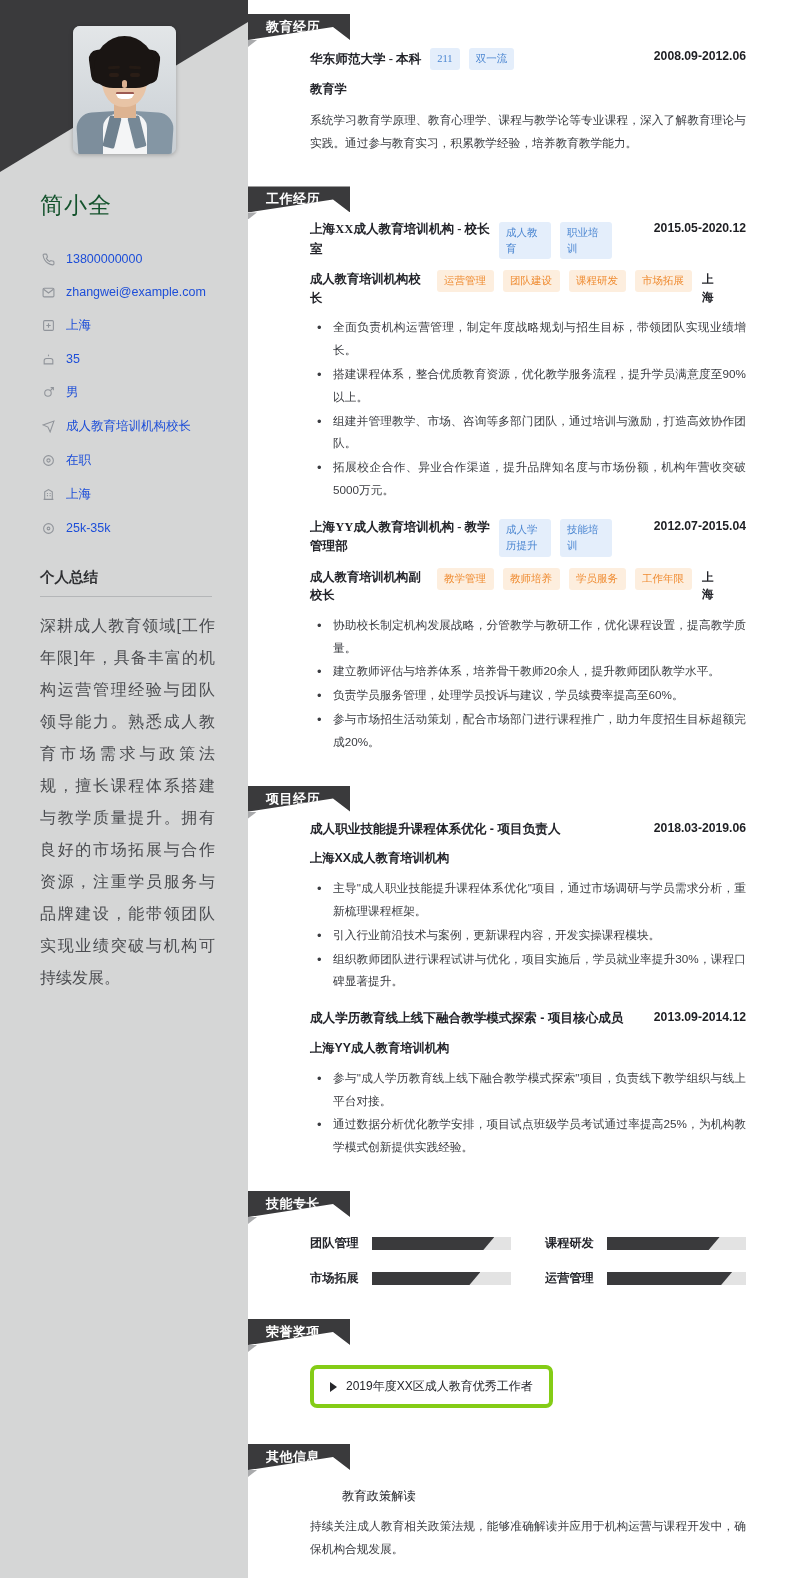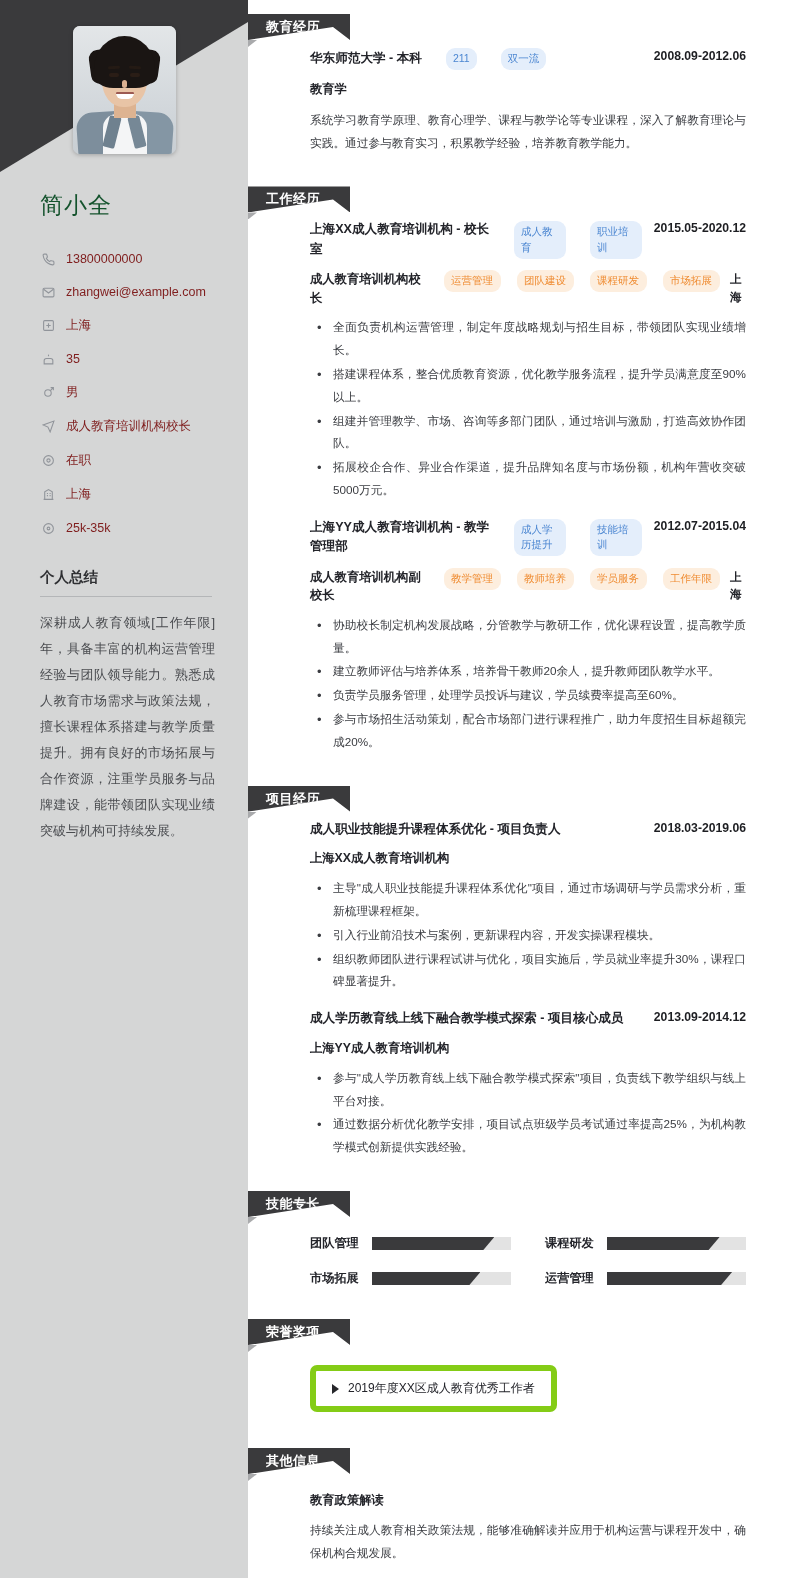--- a/index.html
+++ b/index.html
@@ -79,26 +79,26 @@
     position: relative; z-index: 2;
     margin: 36px 0 0 40px;
     font-size: 23px; font-weight: normal; color: #14532d;
     letter-spacing: 1px;
   }
   .contact-list { position: relative; z-index: 2; margin: 30px 0 0 40px; }
   .contact-row { display: flex; align-items: center; margin-bottom: 17px; }
   .contact-icon { width: 16px; height: 16px; flex: 0 0 16px; margin-right: 10px;
                   display: flex; align-items: center; justify-content: center; color: #90949a; }
   .contact-icon svg { width: 13px; height: 13px; display: block; }
-  .contact-text { font-size: 12.5px; color: #7f1d1d; }
+  .contact-text { font-size: 12.5px; color: #1d4ed8; }
 
   .summary-block { position: relative; z-index: 2; margin: 32px 0 0 40px; width: 175px; }
   .summary-title { font-size: 14.5px; font-weight: bold; color: #2f3033; }
   .summary-rule { margin: 9px 0 13px 0; height: 1px; background: #b4b6b8; width: 172px; }
-  .summary-text { font-size: 13px; line-height: 2.0; color: #4a4c50; text-align: justify; }
+  .summary-text { font-size: 16px; line-height: 2.0; color: #4a4c50; text-align: justify; }
 
   
   .main {
     position: relative;
     flex: 1 1 auto;
     background: #ffffff;
     padding-bottom: 8px;
   }
   .section { position: relative; }
   .ribbon-row { position: relative; height: 40px; }
@@ -119,27 +119,27 @@
     clip-path: polygon(0 0, 100% 0, 0 100%);
   }
   .sec-body { padding: 8px 48px 14px 62px; }
 
   .entry { margin-bottom: 4px; }
   .entry + .entry { margin-top: 16px; }
   .entry-head {
     display: flex; align-items: flex-start; justify-content: space-between;
     gap: 6px;
   }
-  .entry-head-left { display: flex; align-items: center; flex-wrap: wrap; gap: 8px; }
+  .entry-head-left { display: flex; align-items: flex-end; flex-wrap: wrap; gap: 0; font-family: Liberation Serif, serif; }
   .entry-title { font-size: 12.6px; font-weight: bold; color: #23242a; line-height: 1.55; }
   .entry-title.narrow { max-width: 180px; }
   .entry-date { font-size: 12.2px; font-weight: bold; color: #1d1e22; white-space: nowrap; padding-top: 1px; }
 
   .tag { display: inline-block; font-size: 10.5px; line-height: 1.5;
-         padding: 3px 7px; border-radius: 9px; margin-left: 16px; }
+         padding: 3px 7px; border-radius: 3px; margin-left: 9px; }
   .tag.blue { background: #e4eefb; color: #4b86d1; }
   .tag.blue-w { width: 52px; }
   .tag.orange { background: #fdeede; color: #ef8c32; width: 57px; }
   .tag-plain { font-size: 11.6px; color: #23242a; font-weight: bold; margin-left: 10px; width: 16px; line-height: 1.5; }
 
   .entry-sub { font-size: 12.3px; font-weight: bold; color: #23242a; margin-top: 10px; line-height: 1.55; }
   .role-row { display: flex; align-items: flex-start; margin-top: 11px; }
   .role-name { font-size: 12.3px; font-weight: bold; color: #23242a; width: 118px;
                flex: 0 0 118px; line-height: 1.5; }
 
@@ -156,30 +156,30 @@
   .skill-label { font-size: 12.2px; font-weight: bold; color: #23242a;
                  width: 62px; flex: 0 0 62px; }
   .skill-track { position: relative; flex: 1 1 auto; height: 13px; background: #e3e3e3; }
   .skill-fill { position: absolute; left: 0; top: 0; height: 13px; background: #3a3a3c;
                 clip-path: polygon(0 0, 100% 0, calc(100% - 11px) 100%, 0 100%); }
 
   
   .awards-body { padding: 20px 48px 22px 62px; }
   .award-chip {
     display: inline-flex; align-items: center; gap: 9px;
-    border: 6px solid #84cc16; border-radius: 7px;
+    border: 4px solid #84cc16; border-radius: 7px;
     padding: 9px 16px; font-size: 12px; color: #23242a;
     background: #ffffff;
   }
   .award-chip .tri { width: 0; height: 0; border-left: 7px solid #26272b;
                      border-top: 5px solid transparent; border-bottom: 5px solid transparent; }
 
   
   .other-body { padding: 18px 48px 20px 62px; }
-  .other-title { font-size: 12.3px; font-weight: bold; color: #23242a; }
+  .other-title { font-size: 12.3px; font-weight: normal; color: #23242a; margin-left: 32px; }
   .other-text { font-size: 11.7px; line-height: 1.95; color: #3a3c41; margin-top: 10px; text-align: justify; }
 </style>
 </head>
 <body>
 
 <div id="page">
 
   <aside class="sidebar">
     <div class="sidebar-diagonal"></div>
 

